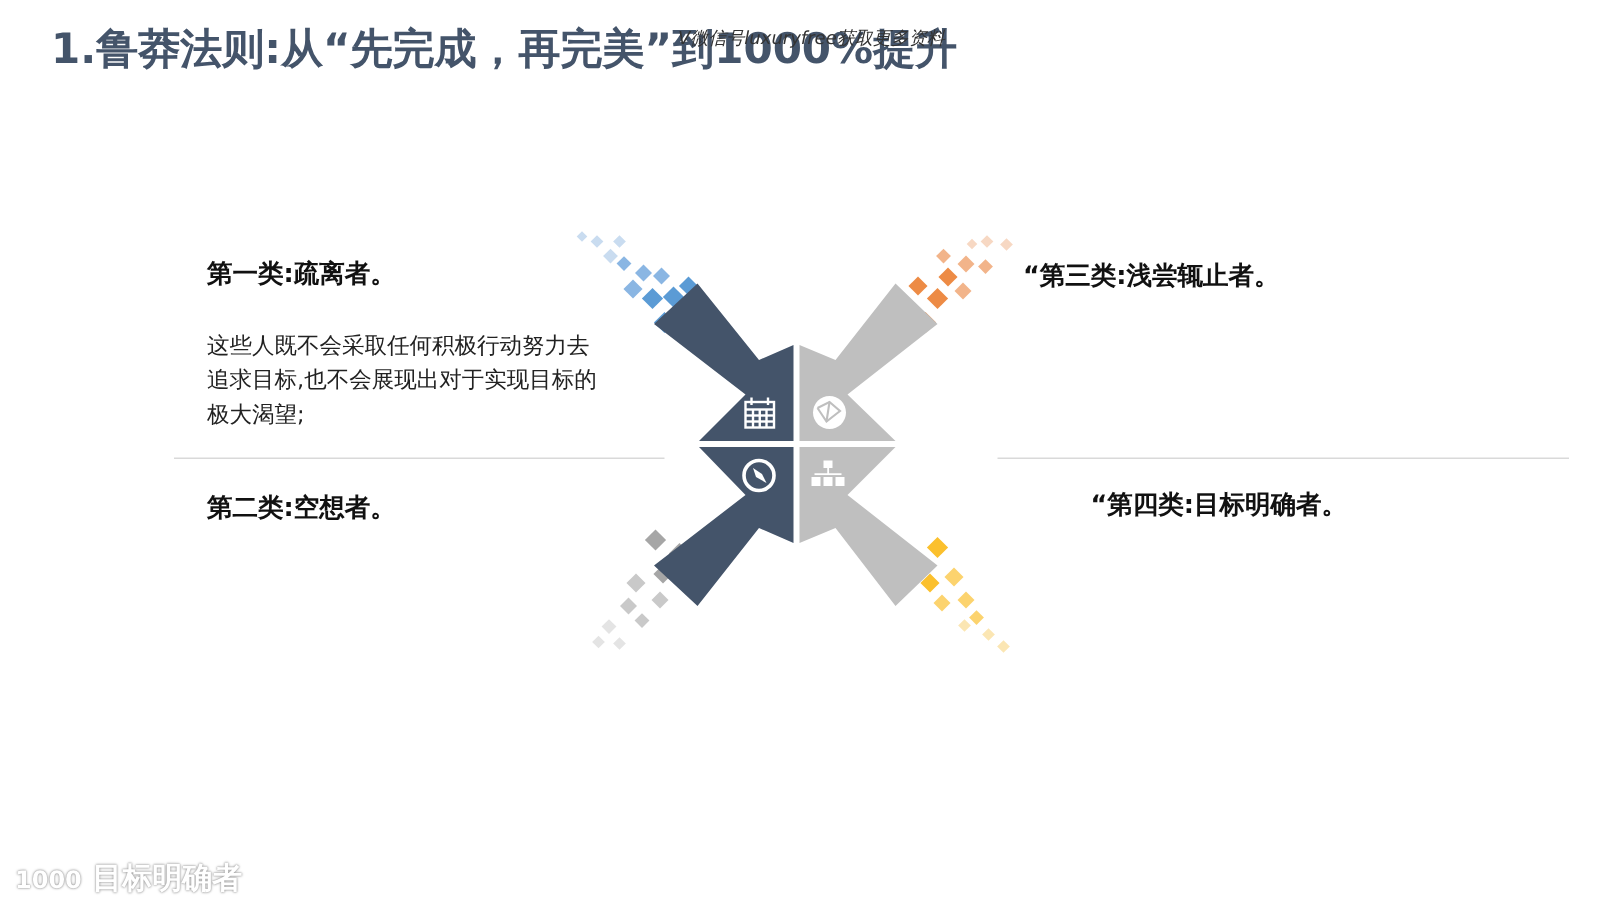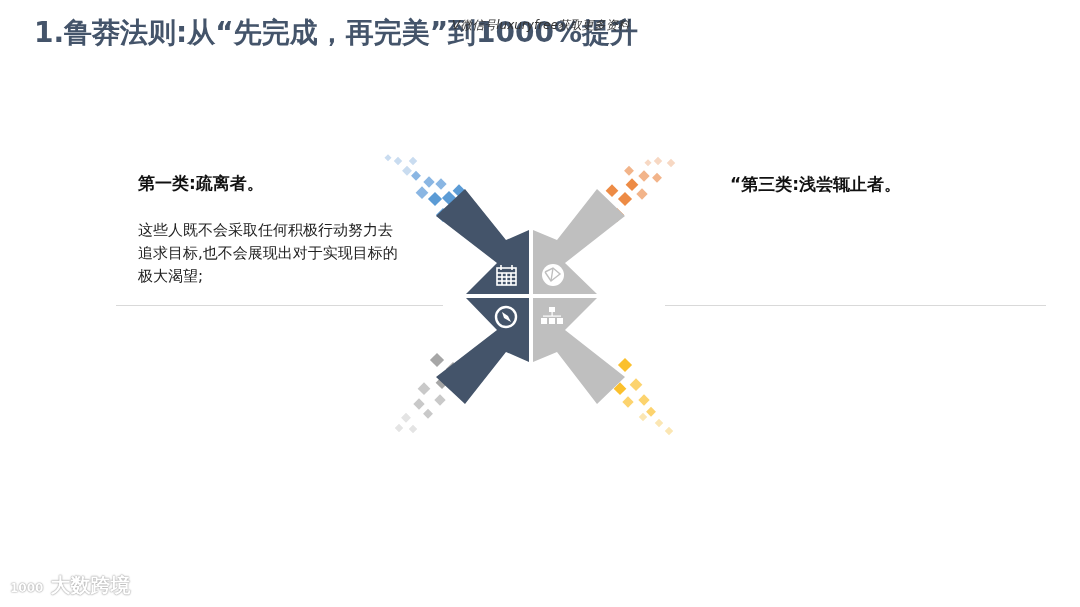--- a/index.html
+++ b/index.html
@@ -16,21 +16,21 @@
   }
   .wm-top {
     position: absolute; left: 452px; top: 17px;
     font-size: 12px; color: #333333; white-space: nowrap; font-style: italic;
   }
   .block { position: absolute; }
   .block .hd { font-size: 17px; font-weight: bold; color: #111111; line-height: 24px; margin-bottom: 2px; }
   .block .bd { font-size: 15px; color: #222222; line-height: 23px; margin-top: 24px; }
   #b1 { left: 138px; top: 171px; width: 265px; }
   #b2 { left: 138px; top: 327px; width: 265px; }
-  #b3 { left: 730px; top: 172px; width: 330px; }
+  #b3 { left: 682px; top: 172px; width: 330px; }
   #b4 { left: 727px; top: 325px; width: 300px; }
   .divider { position: absolute; height: 1px; background: #d9d9d9; top: 305px; }
   #dl { left: 116px; width: 327px; }
   #dr { left: 665px; width: 381px; }
   svg.x { position: absolute; left: 0; top: 0; }
   .wm-bottom {
     position: absolute; left: 10px; top: 572px; font-size: 20px; font-weight: bold;
     color: #ffffff; white-space: nowrap;
     text-shadow: 0 0 2px #9a9a9a, 0 0 1px #9a9a9a;
   }
@@ -39,25 +39,27 @@
 <body>
 
 <div class="title">1.鲁莽法则:从“先完成，再完美”到1000%提升</div>
 <div class="wm-top">V微信号luxuryfree获取更多资料</div>
 
 <div class="block" id="b1">
   <div class="hd">第一类:疏离者。</div>
   <div class="bd">这些人既不会采取任何积极行动努力去追求目标,也不会展现出对于实现目标的极大渴望;</div>
 </div>
 <div class="block" id="b2">
+  <div class="hd">第二类:空想者。</div>
 </div>
 <div class="block" id="b3">
   <div class="hd">“第三类:浅尝辄止者。</div>
 </div>
 <div class="block" id="b4">
+  <div class="hd">“第四类:目标明确者。</div>
 </div>
 
 <div class="divider" id="dl"></div>
 <div class="divider" id="dr"></div>
 
 <svg class="x" width="1080" height="607" viewBox="0 0 1080 607">
 
   <g>
     <g fill="#5b9bd5">
       <rect x="438" y="210" width="10" height="10" transform="rotate(45 443 215)"></rect>
@@ -176,15 +178,15 @@
     <rect x="549" y="307" width="6" height="5"></rect>
     <rect x="551.5" y="312" width="1.2" height="4"></rect>
     <rect x="543" y="315.5" width="18" height="1.2"></rect>
     <rect x="541" y="318" width="6" height="6"></rect>
     <rect x="549" y="318" width="6" height="6"></rect>
     <rect x="557" y="318" width="6" height="6"></rect>
   </g>
 </svg>
 
 <div class="wm-bottom">
-  <span style="font-size:12px">1000</span>
-  <span>大数跨境</span>
+  <span style="font-size:16px">1000</span>
+  <span>目标明确者</span>
 </div>
 
 </body></html>

